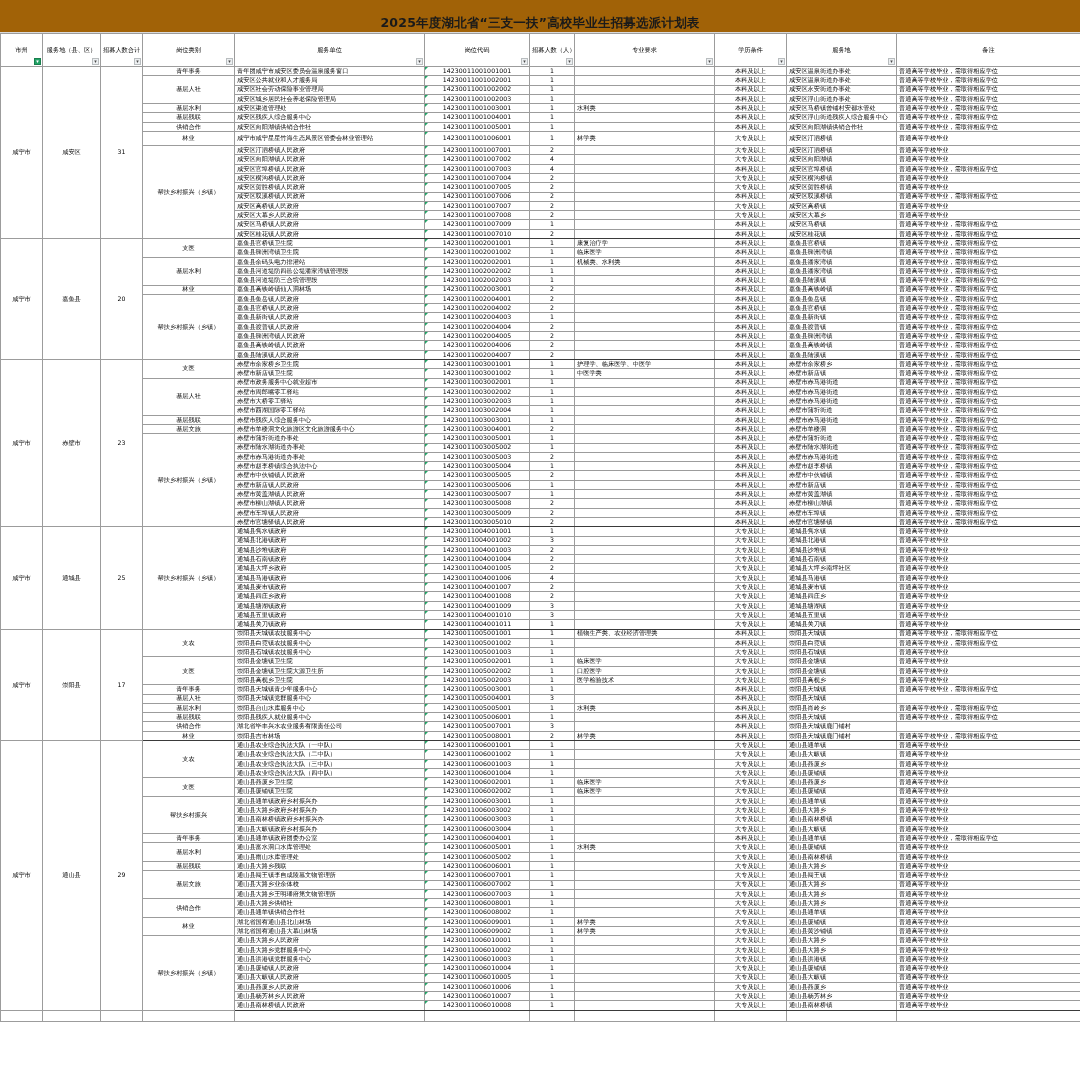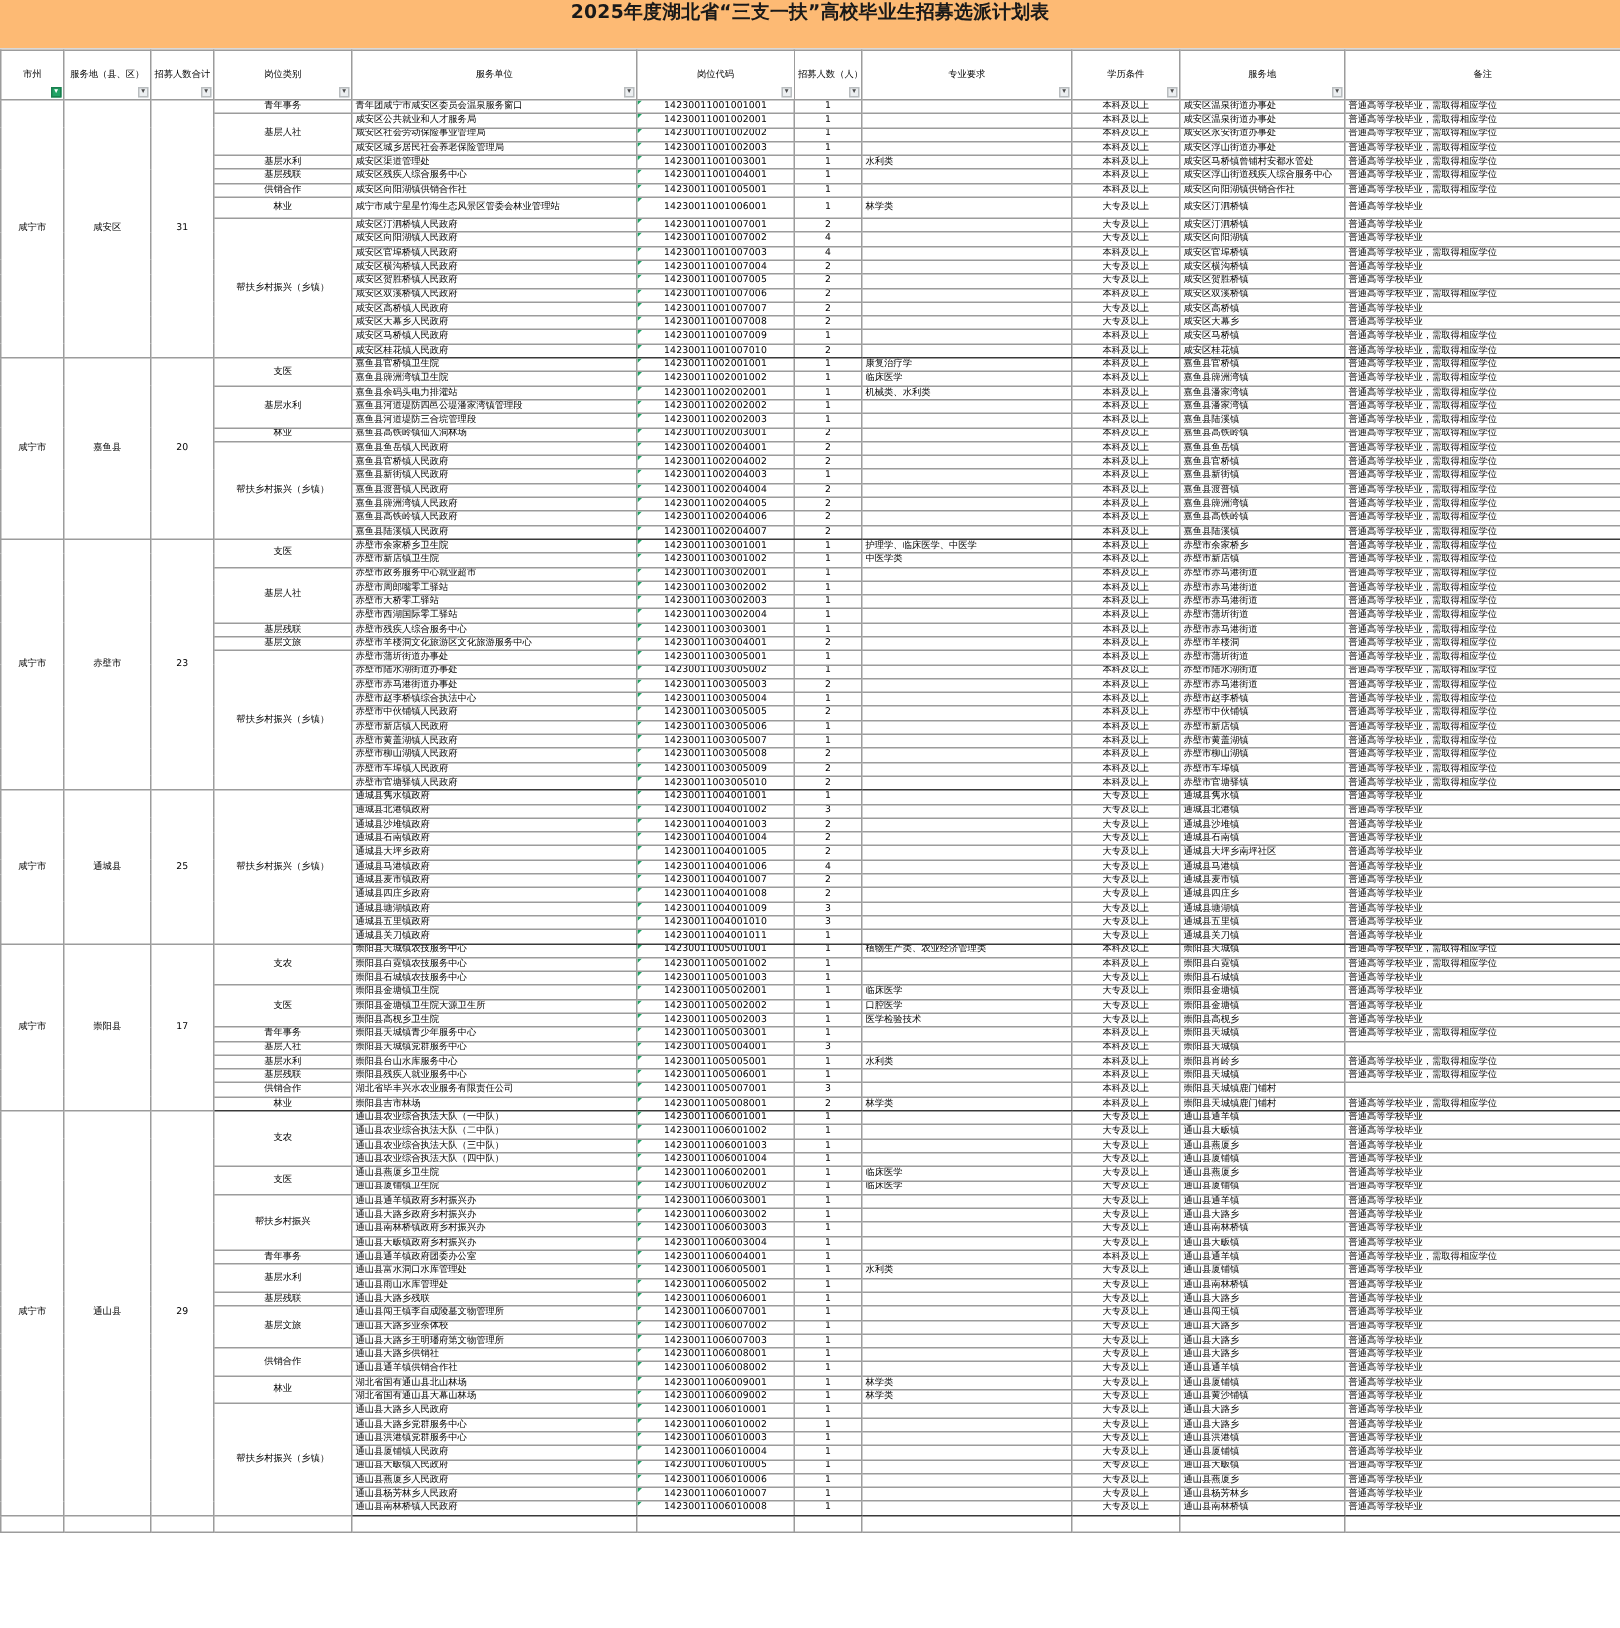--- a/index.html
+++ b/index.html
@@ -17,24 +17,24 @@
   }
   #sheet {
     width: 1080px;
     height: 1085px;
     position: relative;
     box-sizing: border-box;
   }
   #title-bar {
     height: 32px;
     display: flex;
-    align-items: flex-start;
+    align-items: flex-end;
     justify-content: center;
     border-bottom: 1px solid #d9d9d9;
-    background: #fdba74;
+    background: #a16207;
   }
   #title-bar .title {
     font-size: 12.5px;
     font-weight: bold;
     letter-spacing: 0.2px;
     color: #1a1a1a;
   }
   table.grid {
     border-collapse: collapse;
     table-layout: fixed;

